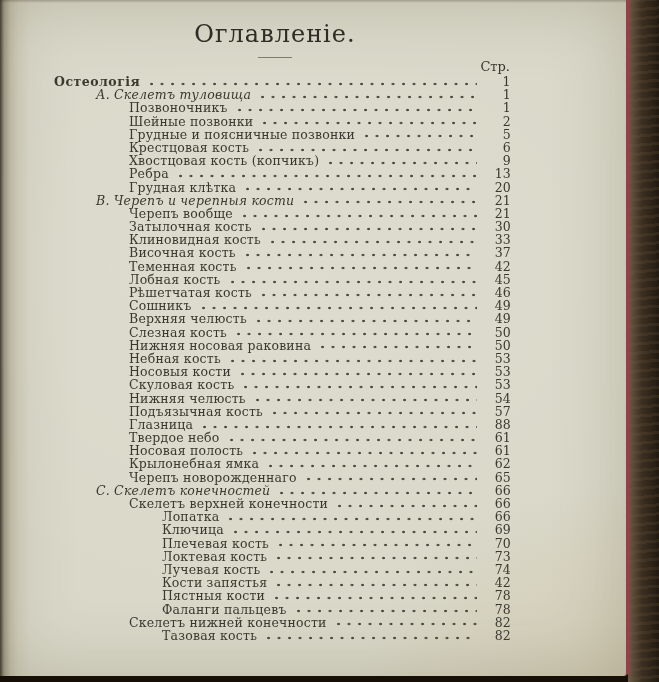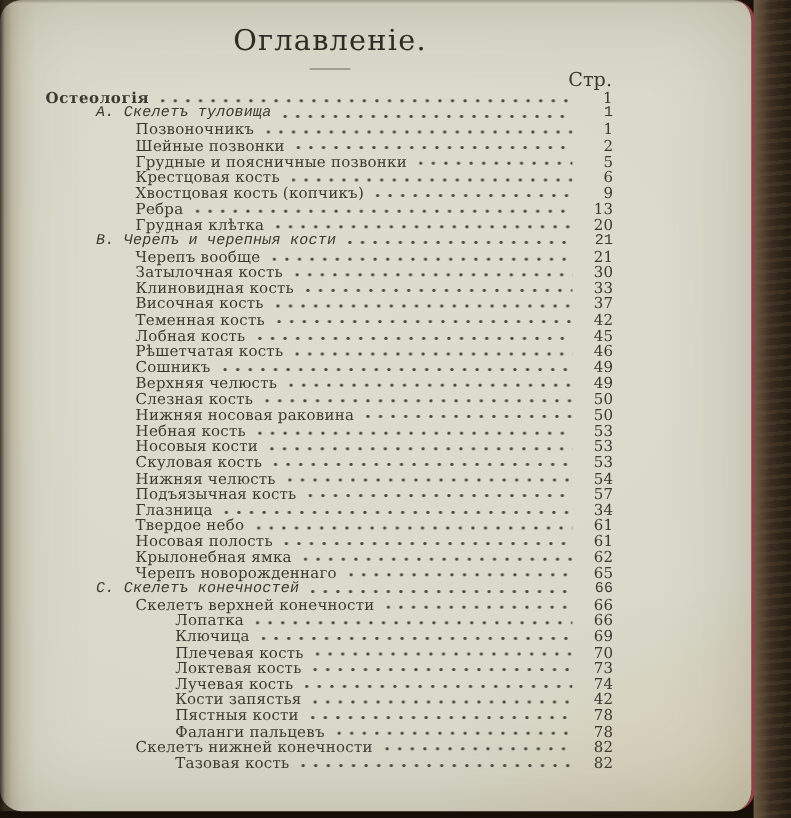--- a/index.html
+++ b/index.html
@@ -23,21 +23,20 @@
   .page {
     position: absolute; top: 0; left: 0;
     width: 626px; height: 676px;
     background:
       radial-gradient(130% 90% at 45% 40%, rgba(255,255,255,0.10), rgba(0,0,0,0) 60%),
       radial-gradient(60% 40% at 100% 100%, rgba(186,160,105,0.22), rgba(0,0,0,0) 70%),
       var(--paper, #d9d8c9);
     border-right: 3px solid var(--page_edge_red, #93404b);
     border-bottom-right-radius: 5px;
     box-shadow: inset 0 0 70px rgba(110,100,70,0.30);
-    border-radius: 18px;
   }
   
   .page::before {
     content: ""; position: absolute; left: 0; top: 0; bottom: 0; width: 30px;
     background: linear-gradient(to right,
       rgba(35,28,18,0.80) 0px, rgba(92,82,60,0.45) 4px,
       rgba(140,130,100,0.28) 10px, rgba(160,150,120,0.12) 18px, rgba(0,0,0,0) 30px);
     pointer-events: none;
   }
   
@@ -54,33 +53,33 @@
   .title {
     margin: 0; text-align: center;
     font-size: 24px; line-height: 26px; font-weight: 400;
     letter-spacing: 1px; color: var(--title_ink, #2e2c25);
   }
   .title-rule {
     width: 34px; height: 0; margin: 10px auto 2px auto;
     border-top: 1.6px solid #7f7c6e;
   }
   .col-header {
-    text-align: right; font-size: 16px; line-height: 14px;
+    text-align: right; font-size: 13px; line-height: 14px;
     margin: 1px 2px 1px 0; color: var(--ink, #3b382f);
   }
 
   .toc { font-size: 12.5px; }
   .toc-row {
     display: flex; align-items: baseline;
     line-height: 13.18px; white-space: nowrap;
     letter-spacing: 0.2px;
   }
   .toc-row.bold  { font-weight: 700; letter-spacing: 0.5px; }
-  .toc-row.italic { font-style: italic; font-family: Liberation Mono, monospace; }
-  .toc-row .label { flex: 0 0 auto; }
+  .toc-row.italic { font-style: italic; }
+  .toc-row .label { flex: 0 0 auto; margin-left: 16px; }
   .toc-row .leader {
     flex: 1 1 auto; align-self: flex-end;
     height: 4px; margin: 0 6px 2.5px 10px;
     background-image: radial-gradient(circle at 1.6px 2px, #4c4a3f 1.1px, rgba(0,0,0,0) 1.6px);
     background-size: 10.5px 4px; background-repeat: repeat-x;
   }
   .toc-row .pagenum {
     flex: 0 0 28px; text-align: right; padding-right: 1px;
     font-style: normal; font-weight: 400;
   }
@@ -227,21 +226,21 @@
             <span class="pagenum">54</span>
           </div>
           <div class="toc-row lv2">
             <span class="label">Подъязычная кость</span>
             <span class="leader"></span>
             <span class="pagenum">57</span>
           </div>
           <div class="toc-row lv2">
             <span class="label">Глазница</span>
             <span class="leader"></span>
-            <span class="pagenum">34</span>
+            <span class="pagenum">88</span>
           </div>
           <div class="toc-row lv2">
             <span class="label">Твердое небо</span>
             <span class="leader"></span>
             <span class="pagenum">61</span>
           </div>
           <div class="toc-row lv2">
             <span class="label">Носовая полость</span>
             <span class="leader"></span>
             <span class="pagenum">61</span>

